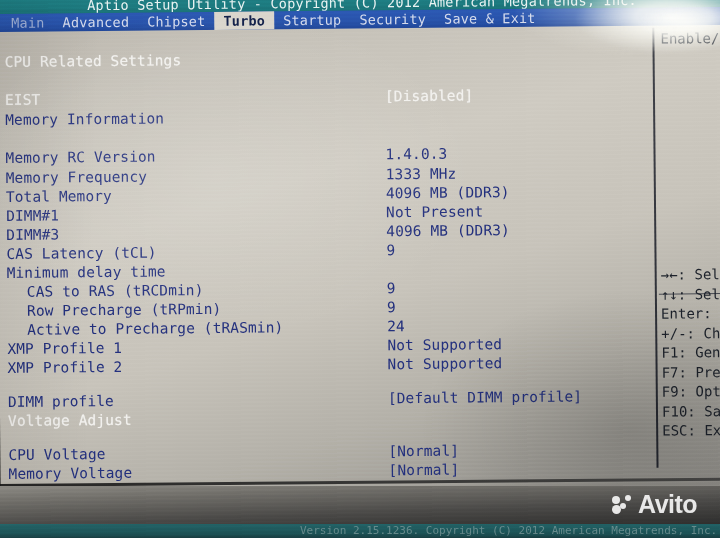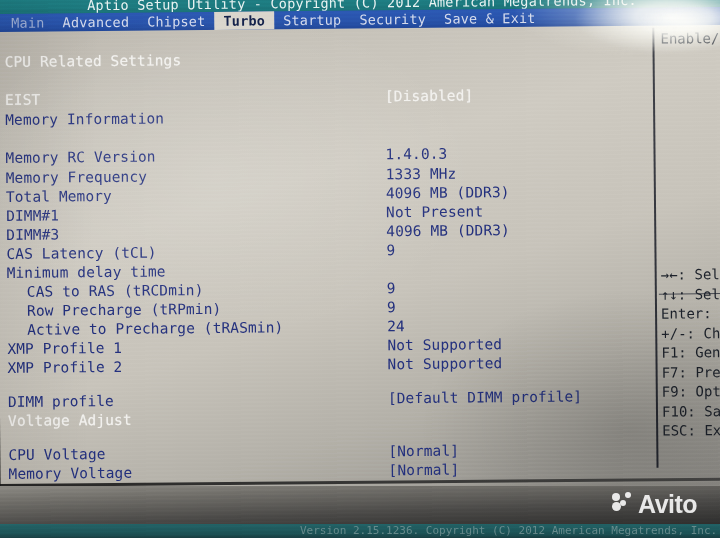--- a/index.html
+++ b/index.html
@@ -223,20 +223,21 @@
     color: rgba(160,180,180,0.55);
     white-space: nowrap;
     overflow: hidden;
   }
 
   
   #watermark {
     position: absolute;
     left: 612px; top: 492px;
     display: flex;
+    align-items: center;
     gap: 4px;
     opacity: 0.88;
   }
   #wm-dots { position: relative; width: 22px; height: 20px; }
   #wm-dots i {
     position: absolute;
     border-radius: 50%;
     background: #ffffff;
     display: block;
   }

